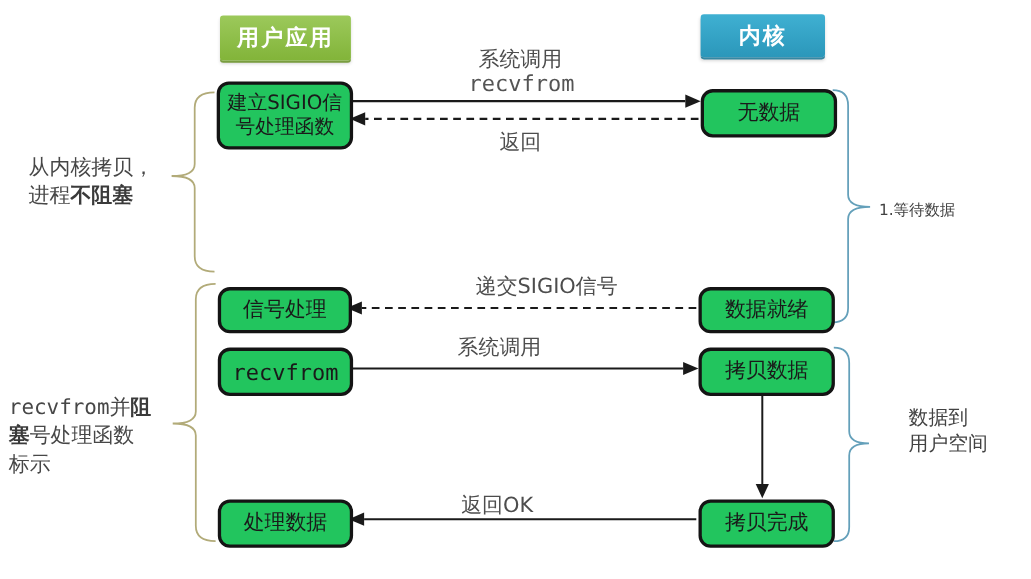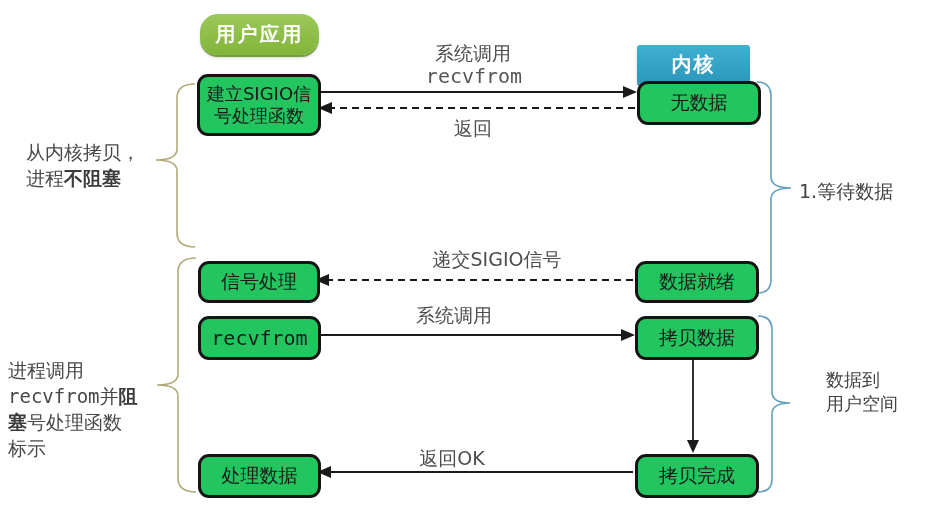--- a/index.html
+++ b/index.html
@@ -8,22 +8,22 @@
     font-family:"DejaVu Sans","Liberation Sans",sans-serif; overflow:hidden;
     color:#1a1a1a;
   }
   svg.connectors { position:absolute; left:0; top:0; width:937px; height:526px; }
 
   .hdr {
     position:absolute; display:flex; align-items:center; justify-content:center;
     color:#ffffff; font-weight:bold; font-size:20px; letter-spacing:2px;
     border-radius:3px;
   }
-  .hdr-green { background:linear-gradient(#9cc95b,#82b439); box-shadow:0 2px 0 rgba(110,150,45,.9), 0 3px 3px rgba(0,0,0,.15);border-radius:18px; }
-  .hdr-cyan  { background:linear-gradient(#3fb0d2,#2b97ba); box-shadow:0 2px 0 rgba(36,125,155,.9), 0 3px 3px rgba(0,0,0,.15);margin-top:32px; }
+  .hdr-green { background:linear-gradient(#9cc95b,#82b439); box-shadow:0 2px 0 rgba(110,150,45,.9), 0 3px 3px rgba(0,0,0,.15); }
+  .hdr-cyan  { background:linear-gradient(#3fb0d2,#2b97ba); box-shadow:0 2px 0 rgba(36,125,155,.9), 0 3px 3px rgba(0,0,0,.15); }
 
   .pbox {
     position:absolute; background:#22c55e; border:3px solid #141414; border-radius:11px;
     display:flex; align-items:center; justify-content:center; text-align:center;
     font-size:19px; line-height:1.25; color:#1a1a1a;
   }
   .mono { font-family:"DejaVu Sans Mono","Liberation Mono",monospace; }
   .pbox.mono { font-size:20px; letter-spacing:0px; }
   .pbox .two-line { font-size:18px; }
 
@@ -117,33 +117,30 @@
     <div>
       <span>从内核拷贝，</span>
     </div>
     <div>
       <span>进程</span><b>不阻塞</b>
     </div>
   </div>
 
   <div class="ann" style="left:8px;top:357px">
     <div>
-      <span>进程调用</span>
-    </div>
-    <div>
       <span class="mono">recvfrom</span><span>并</span><b>阻</b>
     </div>
     <div>
       <b>塞</b><span>号处理函数</span>
     </div>
     <div>
       <span>标示</span>
     </div>
   </div>
 
-  <div class="ann ann-right" style="left:799px;top:179px;font-size:19px">1.等待数据</div>
+  <div class="ann ann-right" style="left:799px;top:179px;font-size:14px">1.等待数据</div>
 
   <div class="ann ann-right" style="left:801px;top:368px">
     <div class="indent">数据到</div>
     <div class="indent">用户空间</div>
   </div>
 
 </div>
 
 </body></html>

